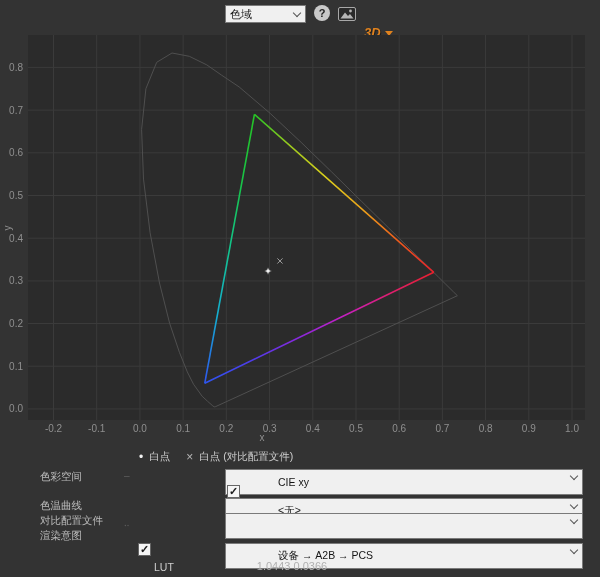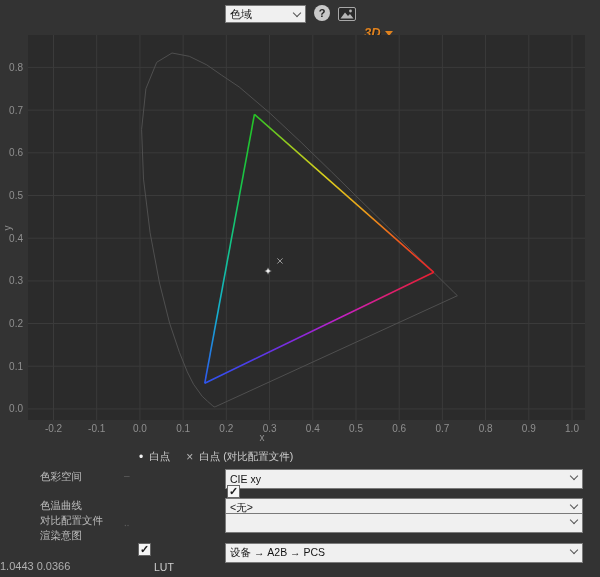--- a/index.html
+++ b/index.html
@@ -32,29 +32,29 @@
     font-size:10.5px;color:#cfcfcf;}
   .lg-sym{margin-right:6px;}
   .lg-dot{color:#f2f2f2;font-size:12px;}
   .lg-cross{color:#b5b5b5;font-size:12px;margin-left:16px;}
 
   
   .ctl-row{position:absolute;left:0;width:600px;height:15px;font-size:10.5px;}
   .rlabel{position:absolute;left:40px;width:147px;top:1px;text-align:left;color:#bdbdbd;
     white-space:nowrap;}
   .prefix{position:absolute;left:124px;top:1px;color:#5f5f5f;font-size:10px;}
-  .row-combo{left:225px;top:0;width:358px;height:20px;}
+  .row-combo{left:225px;top:0;width:358px;height:26px;padding-left:48px;}
   .row-combo .cval{font-size:10.5px;}
   .row-combo .chev{top:3px;}
   .checkbox{position:absolute;width:11px;height:11px;background:#f5f5f5;border:1px solid #666;
     box-sizing:content-box;display:flex;align-items:center;justify-content:center;top:0;}
   .checkmark{color:#1c1c1c;font-size:11px;font-weight:bold;line-height:11px;margin-top:-1px;}
   .cb-label{position:absolute;top:18px;color:#cfcfcf;white-space:nowrap;}
 
-  .status{position:absolute;left:0;top:560px;width:584px;color:#b0b0b0;
+  .status{position:absolute;left:0;top:560px;width:584px;text-align:center;color:#b0b0b0;
     font-size:11px;}
 </style>
 </head>
 <body>
 
 <div class="window">
 
   <div class="toolbar">
     <div class="combo tb-combo">
       <span class="cval">色域</span>

